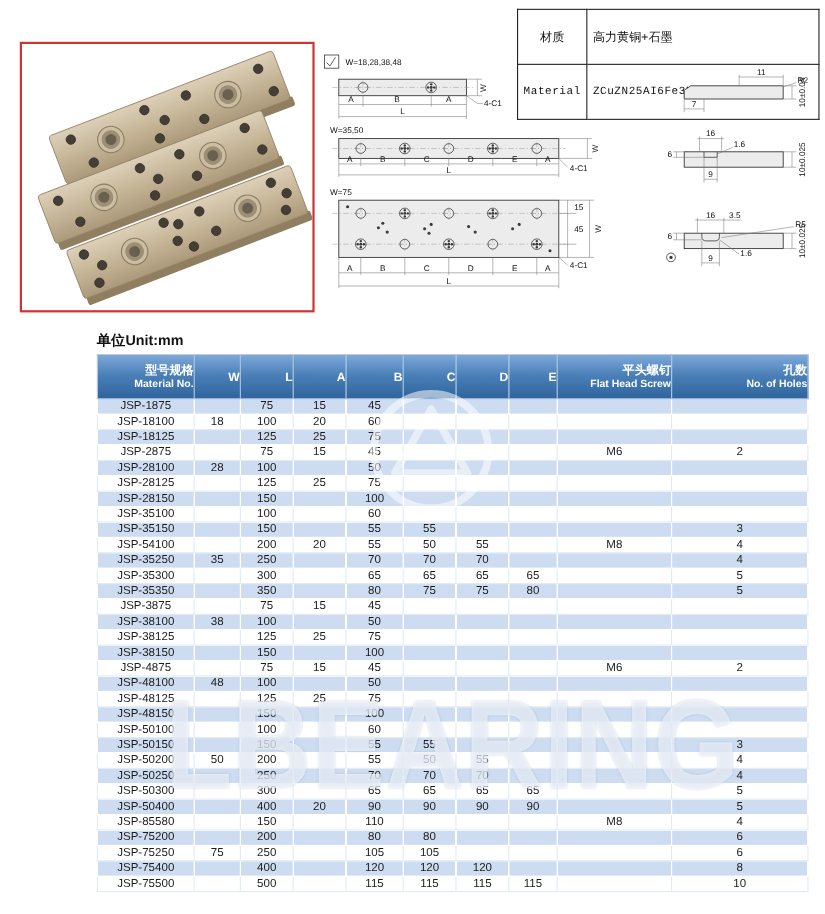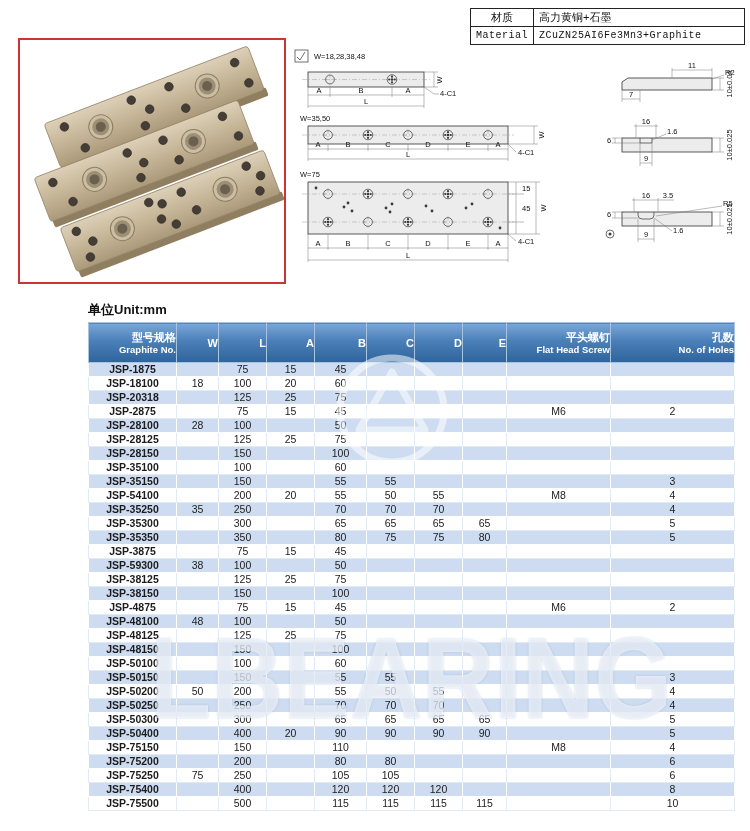--- a/index.html
+++ b/index.html
@@ -1,21 +1,21 @@
 <!DOCTYPE html>
 <html><head>
 <meta charset="utf-8">
 <style>
   html,body { margin:0; padding:0; background:#fff; }
   .page { position:relative; width:750px; height:831px; background:#fff; overflow:hidden;
           font-family:"Liberation Sans",sans-serif; color:#111; }
 
   
   .mat-table { position:absolute; left:470px; top:8px; border-collapse:collapse; }
-  .mat-table td { border:1px solid #222; font-size:11px; padding:1px 5px; height:15px; background:#fff; white-space:nowrap; }
+  .mat-table td { border:1px solid #222; font-size:11px; padding:17px 5px; height:15px; background:#fff; white-space:nowrap; }
   .mat-table td.lab { width:52px; text-align:center; }
   .mat-table td.val { width:200px; text-align:left;margin-left:39px; }
   .mat-en td { font-family:"Liberation Mono",monospace; font-size:10px; letter-spacing:.5px; }
 
   
   .photo-box { position:absolute; left:18px; top:38px; width:264px; height:242px;
                border:2px solid #cf3333; background:#fff; }
 
   
   .drawings { position:absolute; left:292px; top:42px; }
@@ -35,21 +35,21 @@
   .spec-table th { background:linear-gradient(180deg,#7ba7d8 0%,#4a7fb8 45%,#2e639c 100%);
                    color:#fff; border:1px solid #a9c4de; font-weight:bold; padding:1px 0; vertical-align:middle; }
   .spec-table thead tr { height:40px;text-align:right; }
   .spec-table th .zh { display:block; font-size:11px; line-height:13px; }
   .spec-table th .en { display:block; font-size:9.5px; line-height:11px; }
   .spec-table th.letter { font-size:11px; }
   .spec-table td { border:1px solid #fff; text-align:center; font-size:10.5px; height:13px;
                    padding:0; color:#1c1c1c; line-height:13px; white-space:nowrap; overflow:hidden; }
   .spec-table tbody tr:nth-child(odd) td { background:#cddcf0; }
   .spec-table tbody tr:nth-child(even) td { background:#ffffff; border-color:#e2ebf5; }
-  .spec-table tbody td.cno { background:#c6d7ec;font-weight:bold; }
+  .spec-table tbody td.cno { background:#c6d7ec; }
 
   
   .wm { position:absolute; pointer-events:none; z-index:5; }
   .wm-text { left:88px; top:612px; width:646px; text-align:center; font-size:100px; font-weight:bold;
              color:rgba(255,255,255,.6); letter-spacing:0; transform:scaleY(1.15); transform-origin:top;
              text-shadow:0 0 2px rgba(130,160,200,.45); }
 </style>
 </head>
 <body>
 
@@ -352,21 +352,21 @@
         <col style="width:48px">
         <col style="width:48px">
         <col style="width:44px">
       <col style="width:104px">
         <col style="width:124px">
     </colgroup>
     <thead>
       <tr>
         <th>
           <span class="zh">型号规格</span>
-          <span class="en">Graphite No.</span>
+          <span class="en">Material No.</span>
         </th>
         <th class="letter">W</th>
         <th class="letter">L</th>
         <th class="letter">A</th>
         <th class="letter">B</th>
         <th class="letter">C</th>
         <th class="letter">D</th>
         <th class="letter">E</th>
         <th>
           <span class="zh">平头螺钉</span>
@@ -400,21 +400,21 @@
           <td>20</td>
           <td>60</td>
           <td></td>
           <td></td>
           <td></td>
           <td></td>
           <td></td>
         </tr>
 
         <tr>
-          <td class="cno">JSP-20318</td>
+          <td class="cno">JSP-18125</td>
           <td></td>
           <td>125</td>
           <td>25</td>
           <td>75</td>
           <td></td>
           <td></td>
           <td></td>
           <td></td>
           <td></td>
         </tr>
@@ -557,21 +557,21 @@
           <td>15</td>
           <td>45</td>
           <td></td>
           <td></td>
           <td></td>
           <td></td>
           <td></td>
         </tr>
 
         <tr>
-          <td class="cno">JSP-59300</td>
+          <td class="cno">JSP-38100</td>
           <td>38</td>
           <td>100</td>
           <td></td>
           <td>50</td>
           <td></td>
           <td></td>
           <td></td>
           <td></td>
           <td></td>
         </tr>
@@ -726,21 +726,21 @@
           <td>20</td>
           <td>90</td>
           <td>90</td>
           <td>90</td>
           <td>90</td>
           <td></td>
           <td>5</td>
         </tr>
 
         <tr>
-          <td class="cno">JSP-75150</td>
+          <td class="cno">JSP-85580</td>
           <td></td>
           <td>150</td>
           <td></td>
           <td>110</td>
           <td></td>
           <td></td>
           <td></td>
           <td>M8</td>
           <td>4</td>
         </tr>

